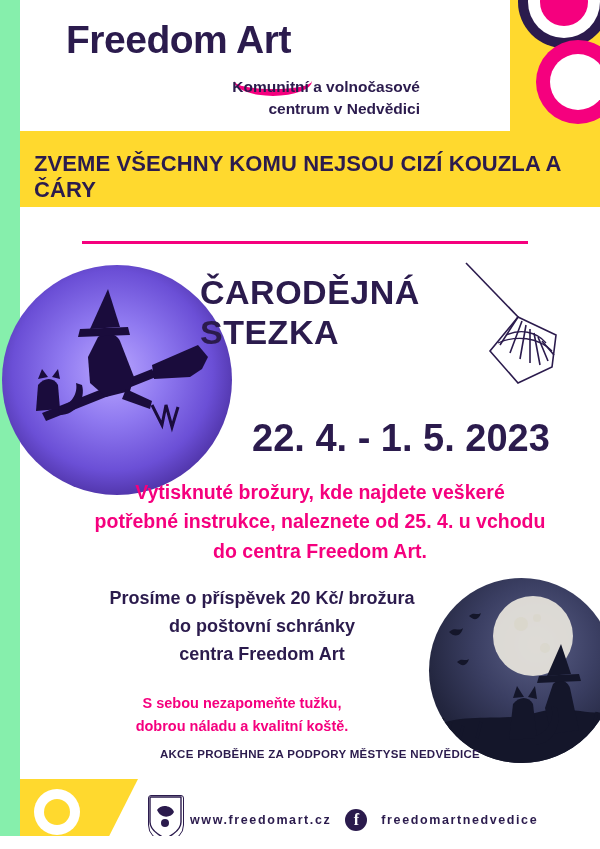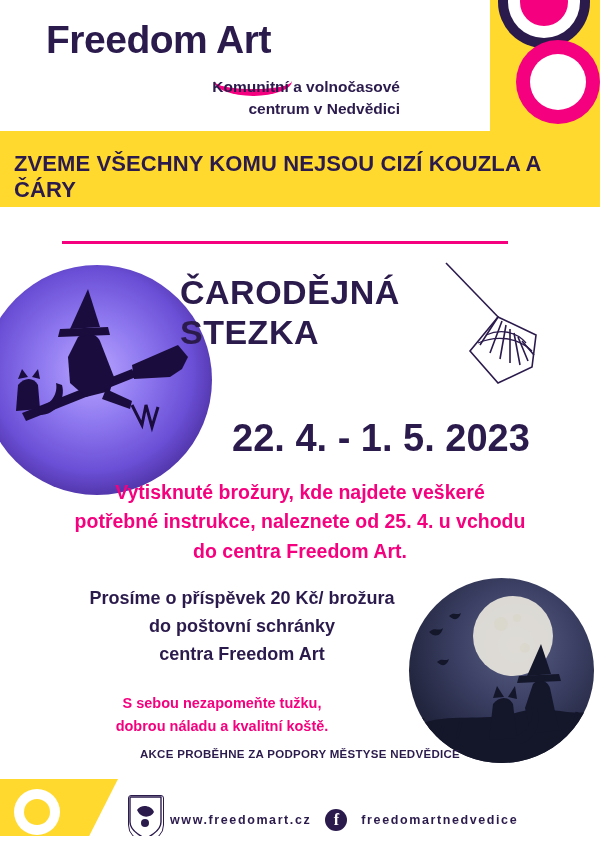--- a/index.html
+++ b/index.html
@@ -5,22 +5,23 @@
   * { box-sizing: border-box; margin: 0; padding: 0; }
   html, body {
     width: 600px; height: 849px;
     font-family: "Liberation Sans", sans-serif;
     background: #ffffff;
     overflow: hidden;
   }
   .poster {
     position: relative;
     width: 600px; height: 836px;
-    background: #737373;
+    background: #86efac;
     overflow: hidden;
+    padding-left: 20px;
   }
 
   
   .header {
     position: relative;
     width: 600px; height: 131px;
     background: #ffffff;
   }
   .logo-block {
     position: absolute;

